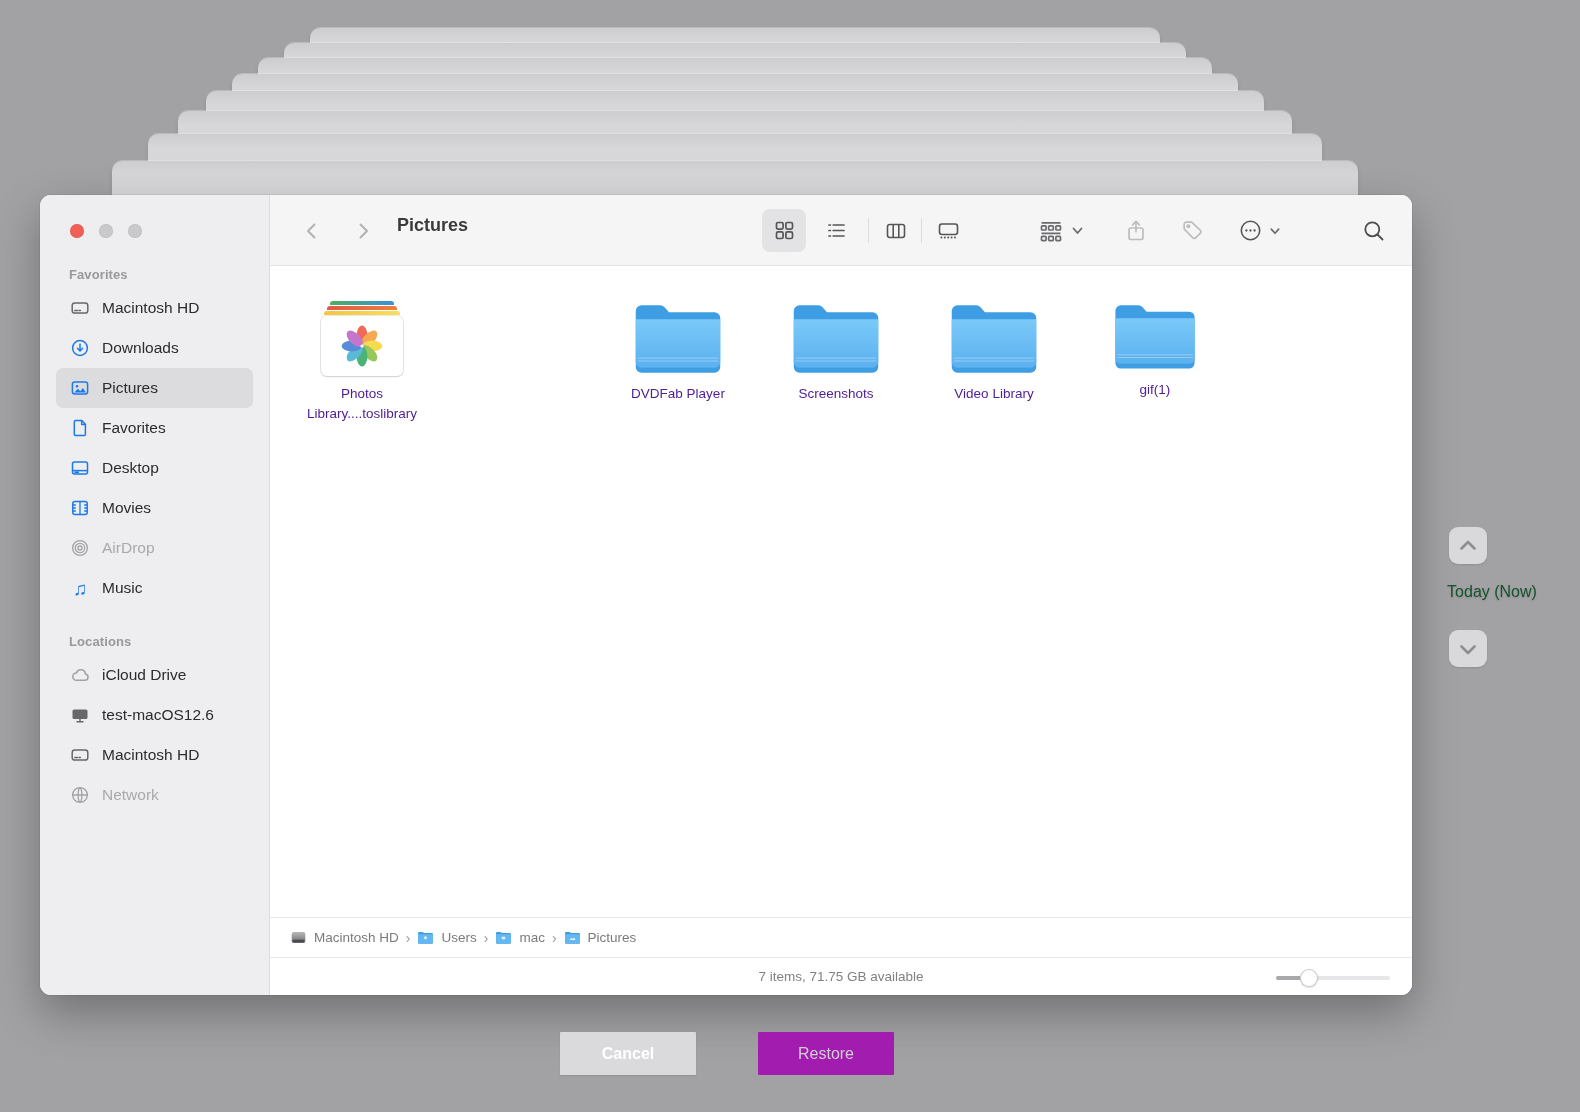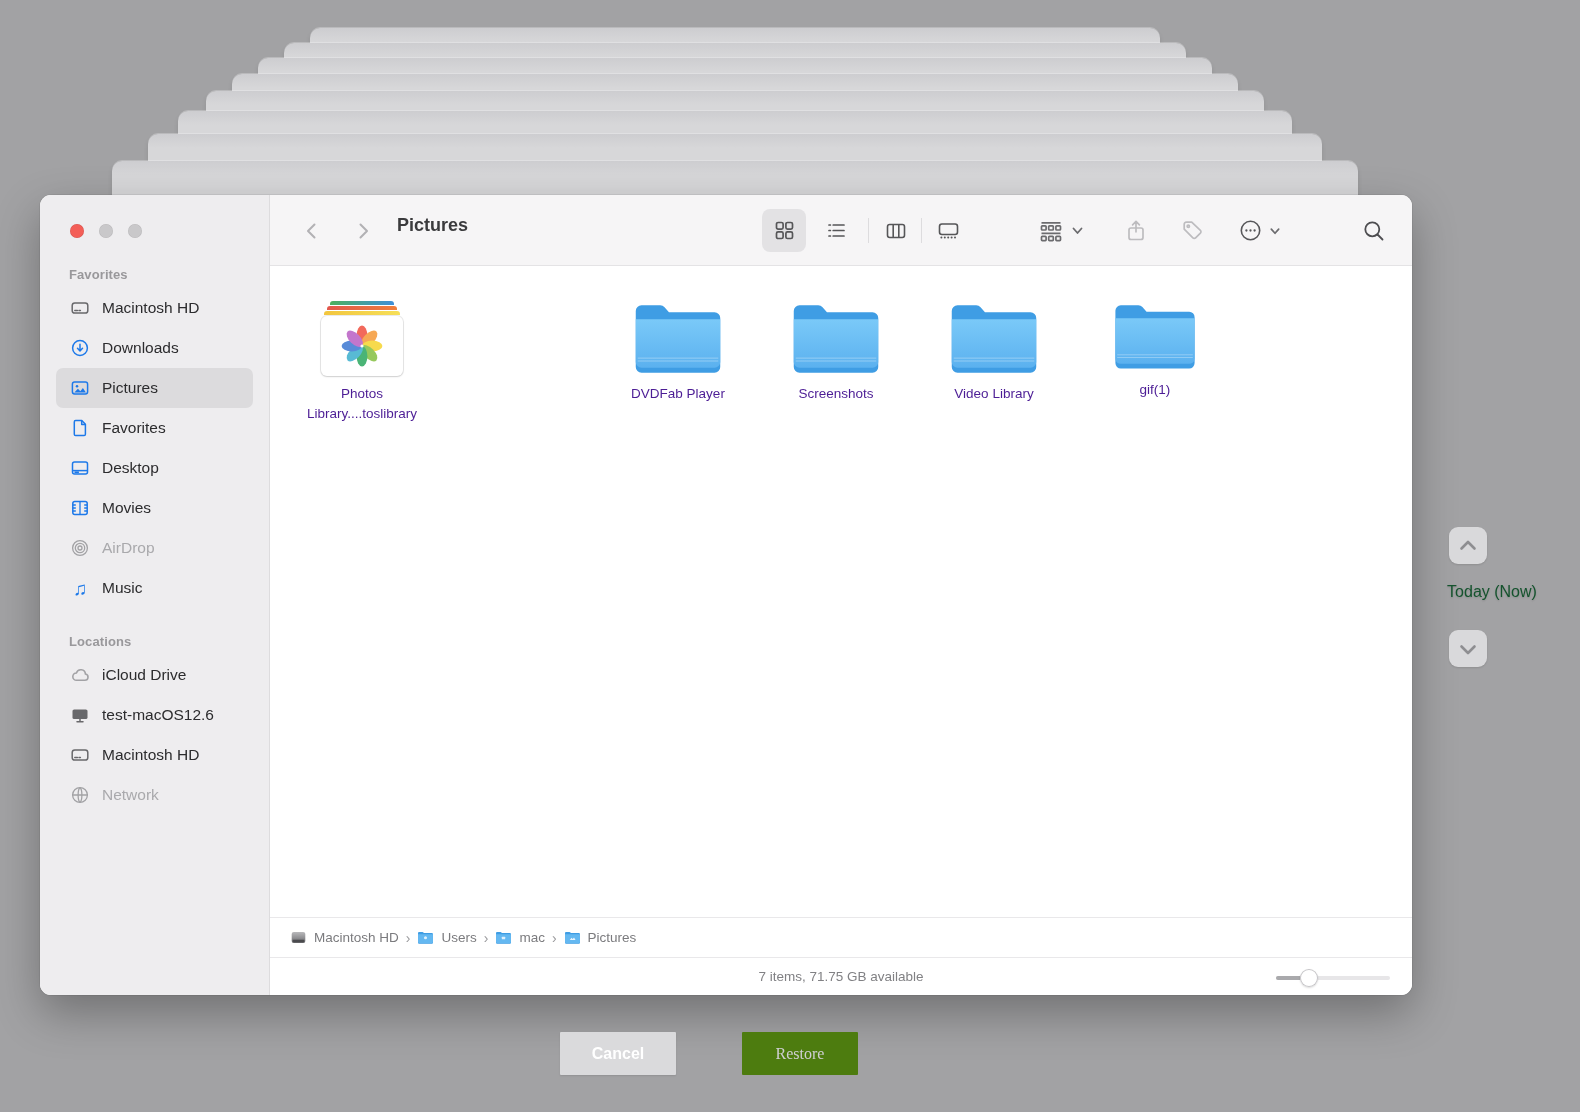--- a/index.html
+++ b/index.html
@@ -142,26 +142,26 @@
     background:#d9d9db; display:flex; align-items:center; justify-content:center;
     box-shadow:0 1px 2px rgba(0,0,0,.12);
   }
   .tm-up   { top:527px; }
   .tm-down { top:630px; }
   .tm-label {
     position:absolute; left:1404px; top:583px; width:176px; text-align:center;
     color:#14532d; font-size:16px; text-shadow:0 1px 2px rgba(0,0,0,.15);
   }
   .bb {
-    position:absolute; top:1032px; width:116px; height:43px; border-radius:1px;
+    position:absolute; top:1032px; width:136px; height:43px; border-radius:1px;
     display:flex; align-items:center; justify-content:center;
     font-size:16px; font-weight:700; border:none;
   }
   .bb-cancel { left:560px; background:#dadadc; color:#fff; box-shadow:0 1px 2px rgba(0,0,0,.10); }
-  .bb-restore{ left:742px; background:#4d7c0f; color:#cfcfd2; font-weight:400;font-family:Liberation Serif, serif; }
+  .bb-restore{ left:758px; background:#a21caf; color:#cfcfd2; font-weight:400; }
 </style>
 </head>
 <body>
 
 <svg width="0" height="0" style="position:absolute">
   <defs>
     <linearGradient id="foldg" x1="0" y1="0" x2="0" y2="1">
       <stop offset="0" stop-color="#7ac9f8"></stop>
         <stop offset="1" stop-color="#5bb1ef"></stop>
     </linearGradient>

